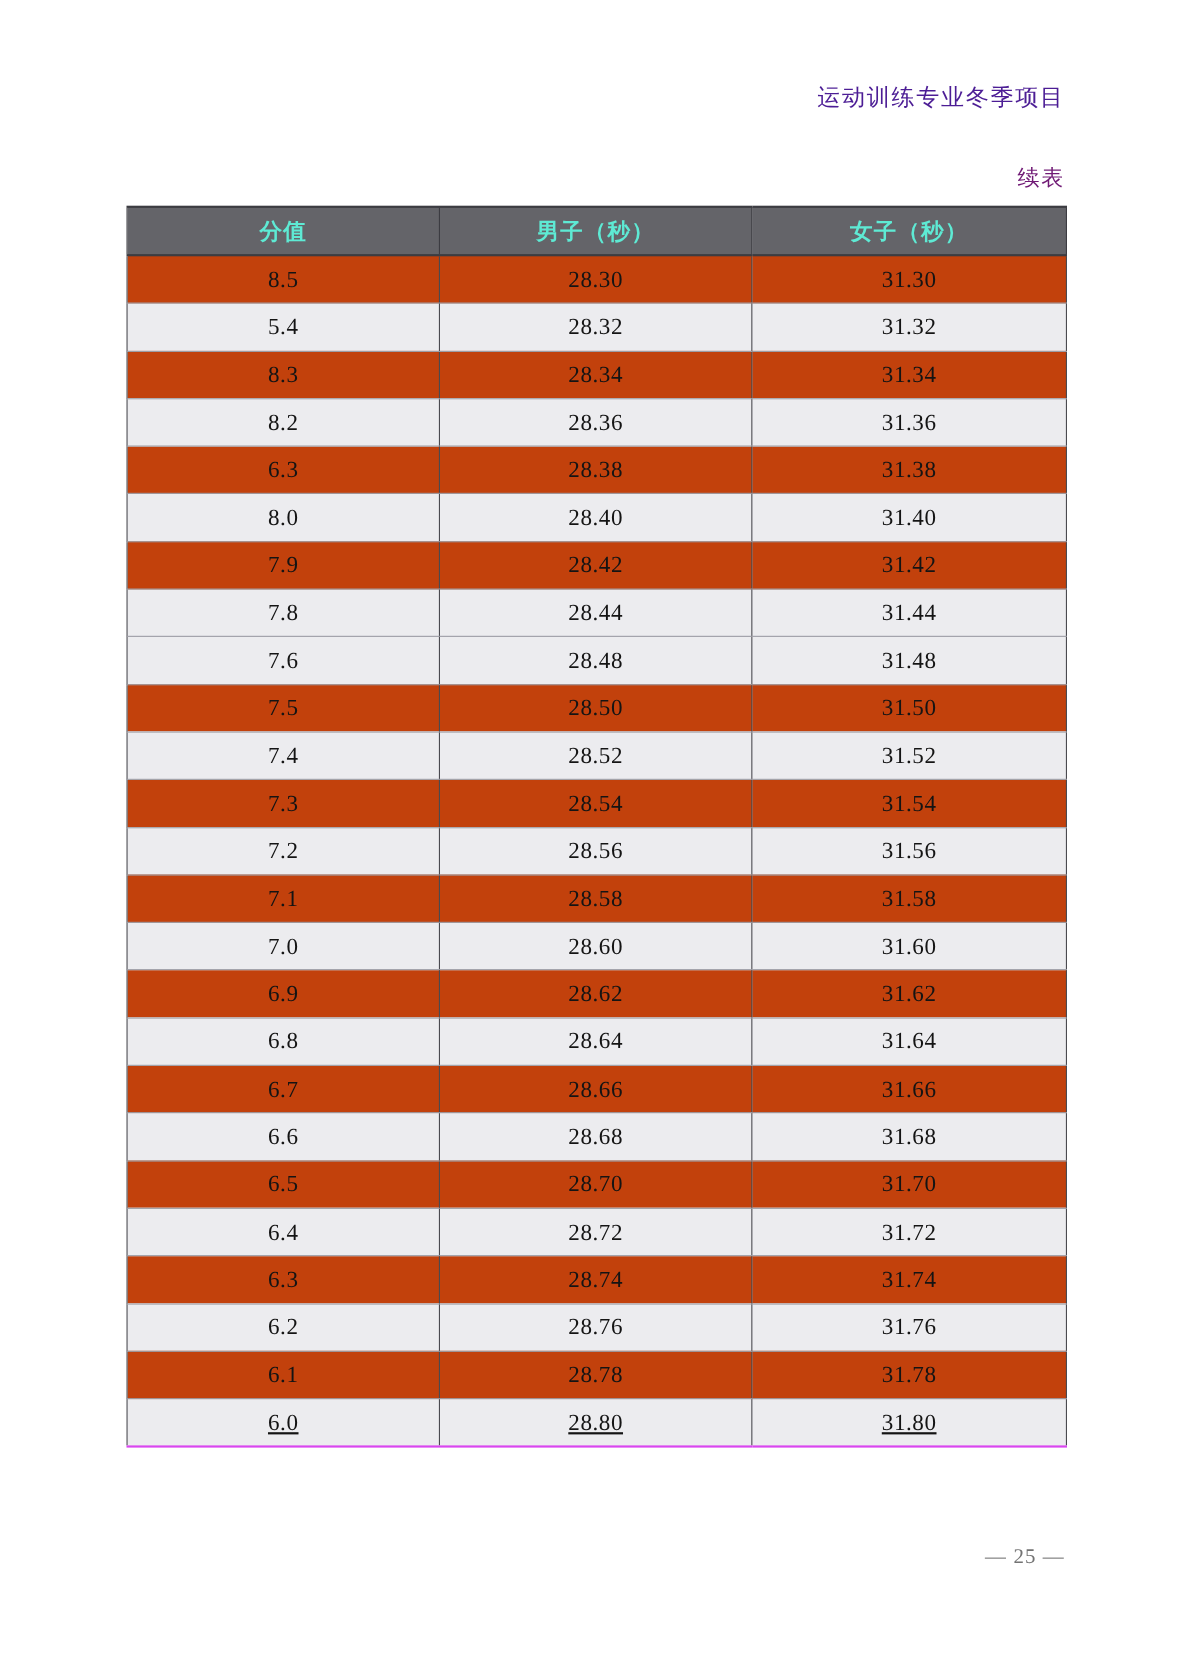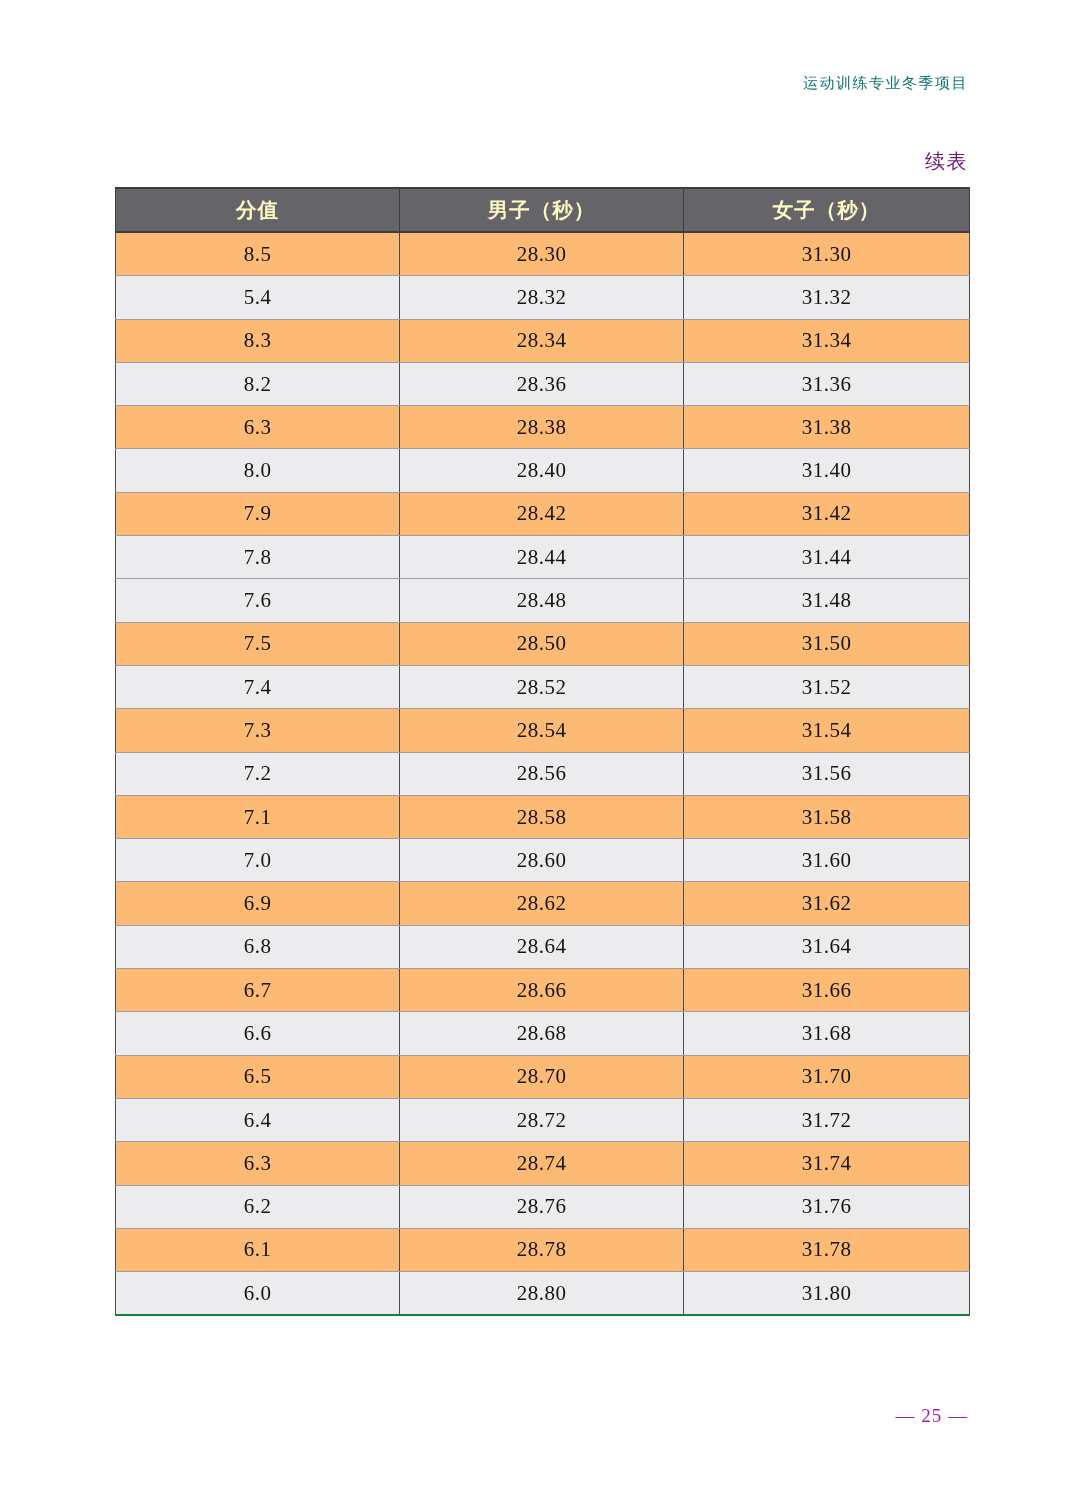--- a/index.html
+++ b/index.html
@@ -20,23 +20,23 @@
     position: absolute;
     inset: 0;
   }
 
   
   .running-head {
     position: absolute;
     top: 74px;
     right: 112px;
     font-family: "DejaVu Serif", "Liberation Serif", serif;
-    font-size: 15px;
+    font-size: 21px;
     letter-spacing: 1.5px;
-    color: #0f766e;
+    color: #4c1d95;
     white-space: nowrap;
     font-weight: 500;
   }
 
   
   .continued-label {
     position: absolute;
     top: 148px;
     right: 112px;
     font-family: "DejaVu Serif", "Liberation Serif", serif;
@@ -60,21 +60,21 @@
     table-layout: fixed;
   }
 
   table.score-table col.c0 { width: 284px; }
   table.score-table col.c1 { width: 284px; }
   table.score-table col.c2 { width: 286px; }
 
   table.score-table thead th {
     height: 42px;
     background: #646469;
-    color: #fef9c3;
+    color: #5eead4;
     font-family: "DejaVu Sans", "Liberation Sans", sans-serif;
     font-size: 20.5px;
     font-weight: bold;
     letter-spacing: 1px;
     text-align: center;
     vertical-align: middle;
     border-left: 1.6px solid #3c3c42;
     border-right: 1.6px solid #3c3c42;
     border-top: 2px solid #3c3c42;
     border-bottom: 2px solid #3c3c42;
@@ -88,35 +88,36 @@
     font-family: "Liberation Serif", "DejaVu Serif", serif;
     font-size: 21px;
     color: #141414;
     border-left: 1.6px solid #4a4a50;
     border-right: 1.6px solid #4a4a50;
     border-bottom: 1.5px solid #9d9da5;
     padding: 0;
     letter-spacing: 0.5px;
   }
 
-  table.score-table tbody tr.odd td { background: #fdba74; }
+  table.score-table tbody tr.odd td { background: #c2410c; }
   table.score-table tbody tr.even td { background: #ececef; }
 
   table.score-table tbody tr:last-child td {
-    border-bottom: 2px solid #15803d;
+    border-bottom: 2px solid #d946ef;
+    text-decoration: underline;
   }
 
   
   .page-number {
     position: absolute;
     bottom: 78px;
     right: 112px;
     font-family: "Liberation Serif", "DejaVu Serif", serif;
     font-size: 19px;
-    color: #a21caf;
+    color: #737373;
     letter-spacing: 1px;
     white-space: nowrap;
   }
 </style>
 </head>
 <body>
 
 <div class="page">
 
   <div class="running-head">运动训练专业冬季项目</div>

